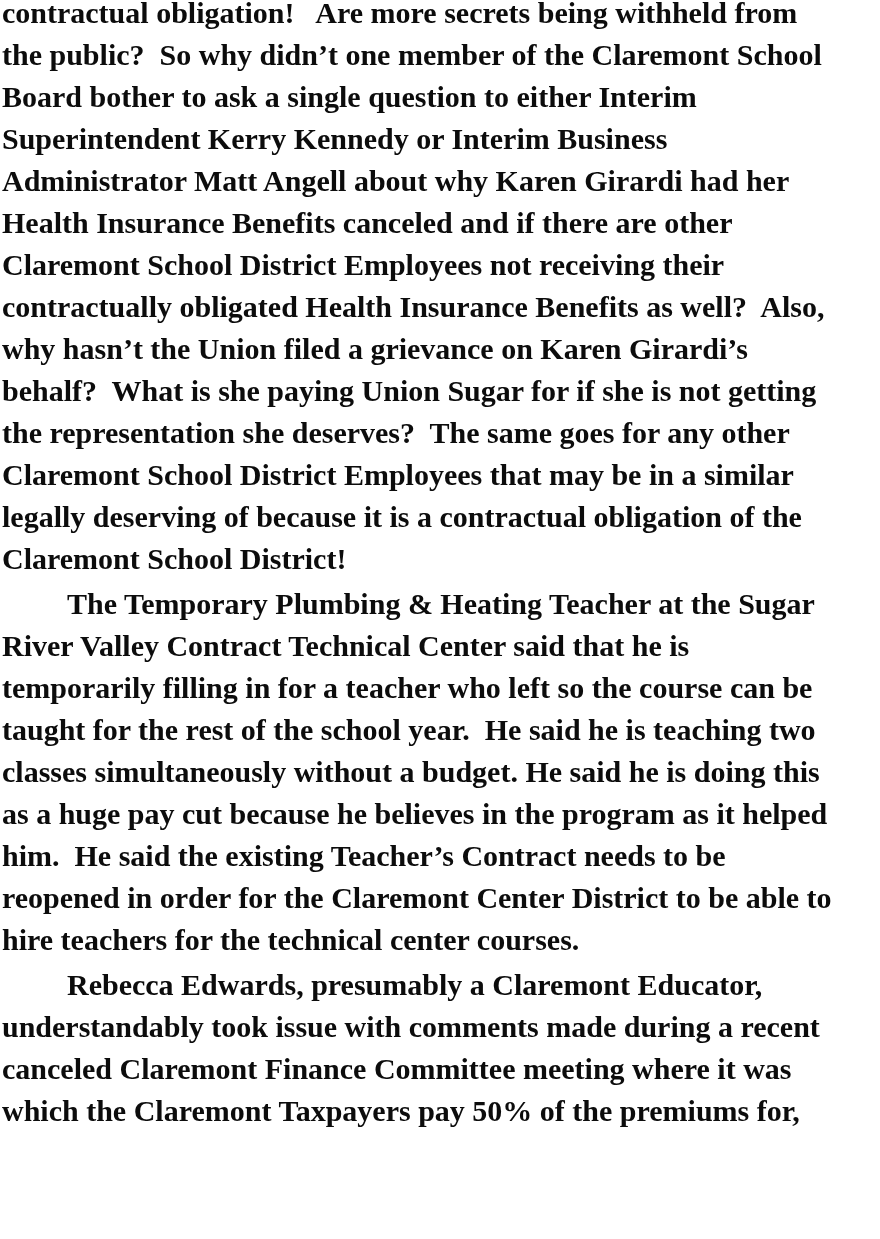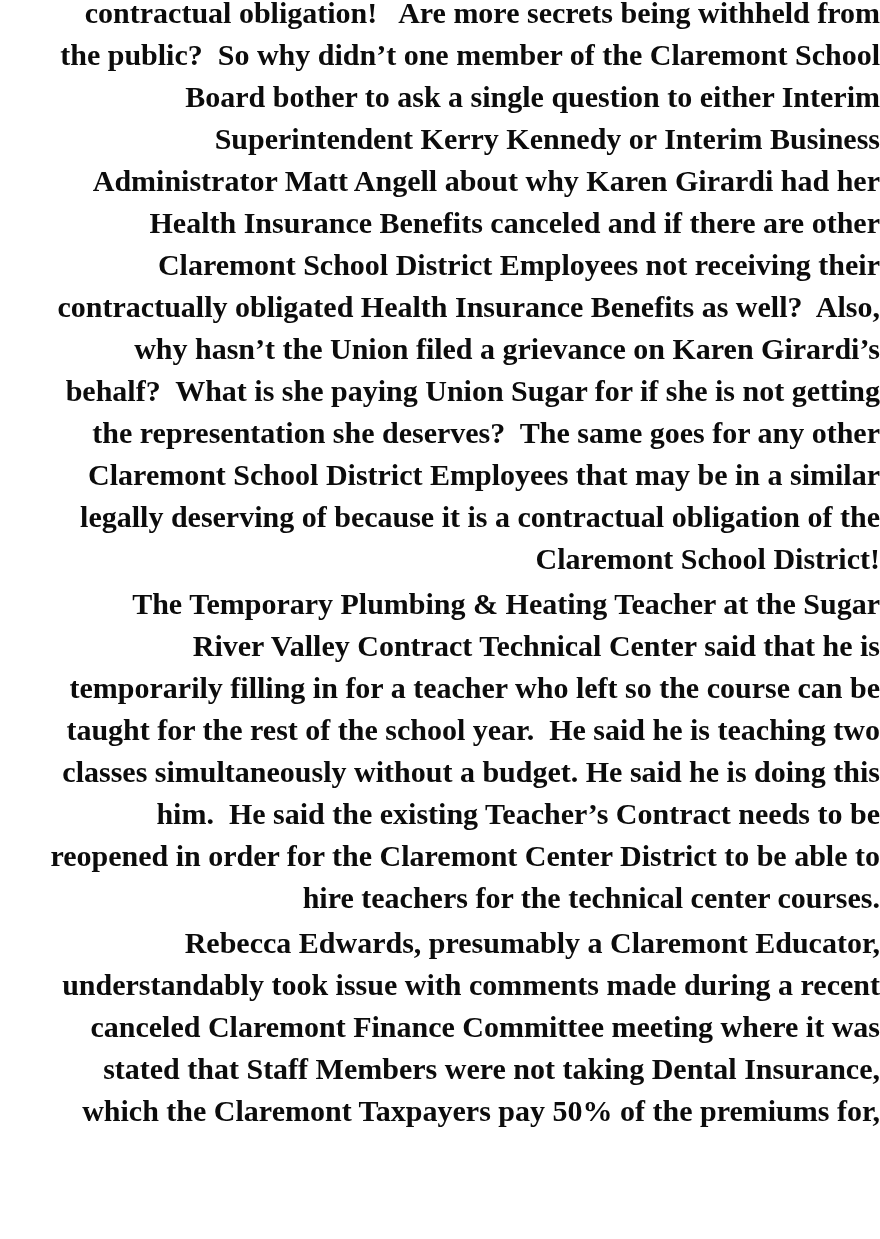--- a/index.html
+++ b/index.html
@@ -11,21 +11,20 @@
     height: 1239px;
     background: #ffffff;
     overflow: hidden;
   }
   .page {
     width: 880px;
     height: 1239px;
     overflow: hidden;
     box-sizing: border-box;
     padding: 0 0 0 2px;
-    text-align: right;
   }
   .doc {
     margin-top: -8px;
   }
   .paragraph {
     margin: 0;
   }
   .paragraph + .paragraph {
     margin-top: 3px;
   }
@@ -64,27 +63,27 @@
       <div class="line">legally deserving of because it is a contractual obligation of the</div>
       <div class="line">Claremont School District!</div>
     </div>
 
     <div class="paragraph indented">
       <div class="line">The Temporary Plumbing &amp; Heating Teacher at the Sugar</div>
       <div class="line">River Valley Contract Technical Center said that he is</div>
       <div class="line">temporarily filling in for a teacher who left so the course can be</div>
       <div class="line">taught for the rest of the school year.  He said he is teaching two</div>
       <div class="line">classes simultaneously without a budget. He said he is doing this</div>
+      <div class="line">as a huge pay cut because he believes in the program as it helped</div>
       <div class="line">him.  He said the existing Teacher’s Contract needs to be</div>
       <div class="line">reopened in order for the Claremont Center District to be able to</div>
       <div class="line">hire teachers for the technical center courses.</div>
     </div>
 
     <div class="paragraph indented">
       <div class="line">Rebecca Edwards, presumably a Claremont Educator,</div>
       <div class="line">understandably took issue with comments made during a recent</div>
       <div class="line">canceled Claremont Finance Committee meeting where it was</div>
-      <div class="line">stated that Staff Members were not taking Dental Insurance,</div>
       <div class="line">which the Claremont Taxpayers pay 50% of the premiums for,</div>
     </div>
 
   </div>
 </div>
 
 </body></html>

